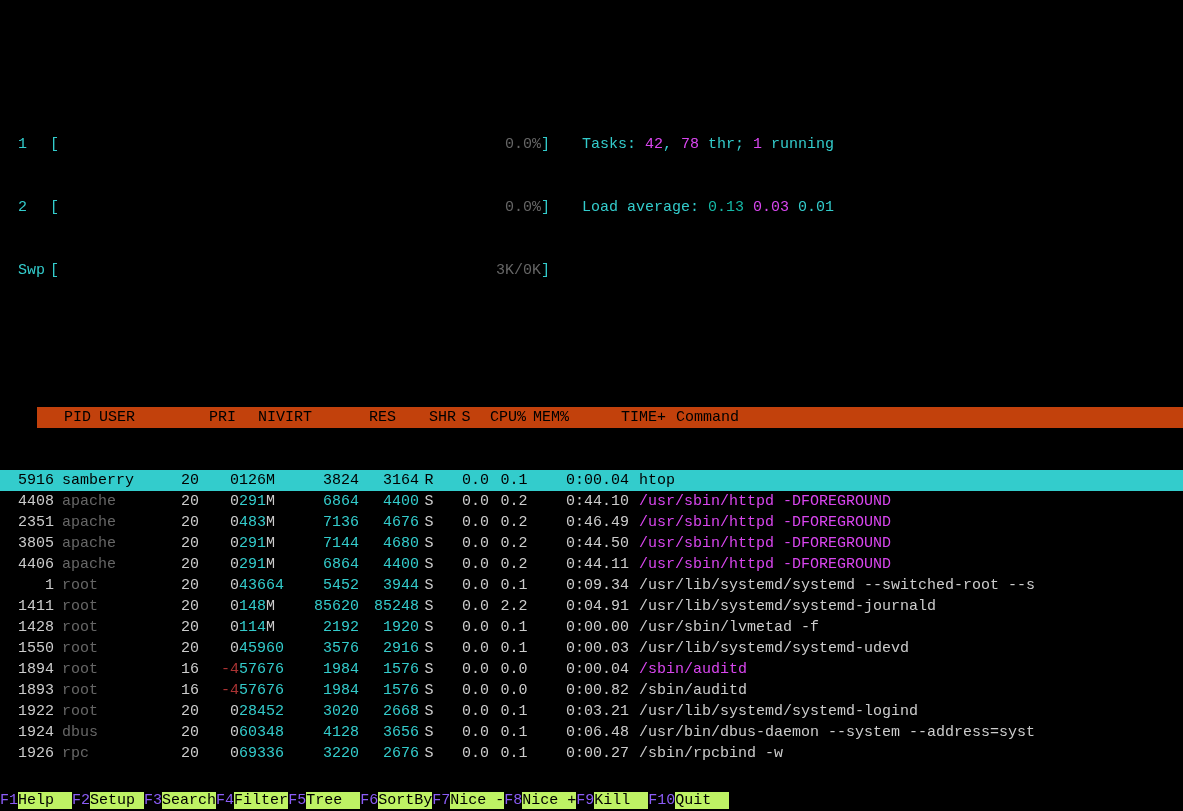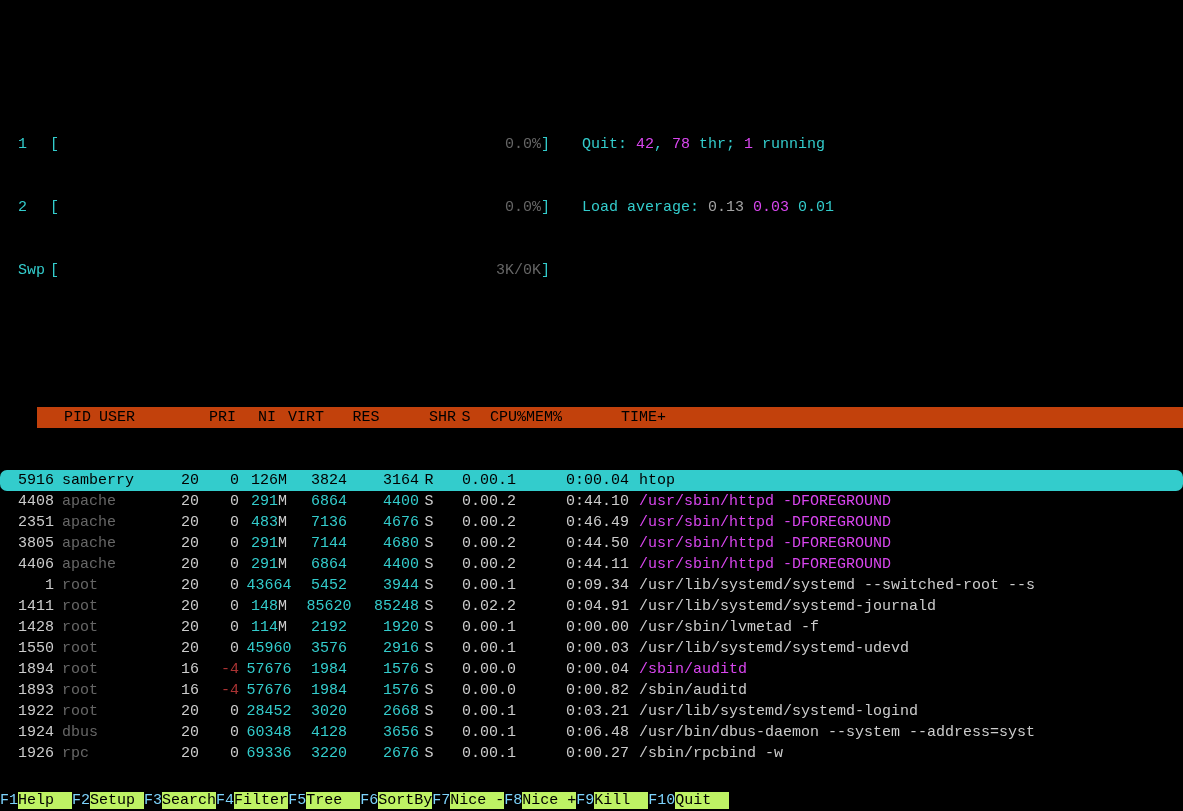--- a/index.html
+++ b/index.html
@@ -10,71 +10,70 @@
     font-size: 15px;
     line-height: 21px;
     width: 1183px;
     height: 811px;
     overflow: hidden;
     white-space: pre;
   }
   .cyan { color: #33cccc; }
   .green { color: #d946ef; }
   .dim { color: #666; }
-  .white { color: #a3a3a3; }
+  .white { color: #14b8a6; }
   .red { color: #aa3333; }
   .header-row {
     background: #c2410c;
     color: #000;
     margin-left: 37px;
   }
   .selected-row {
     background: #33cccc;
     color: #000;
-    border-radius: 7px;
   }
   .fkey-bar {
     position: absolute;
     bottom: 0;
     left: 0;
     display: flex;
   }
-  .fkey-label { color: #7dd3fc; }
+  .fkey-label { color: #8b5cf6; }
   .fkey-action {
     background: #bef264;
     color: #000;
   }
   .row { display: flex; }
   .col-pid { width: 54px; text-align: right; }
   .col-user { width: 90px; padding-left: 8px; }
   .col-pri { width: 55px; text-align: right; }
   .col-ni { width: 40px; text-align: right; }
-  .col-virt { width: 60px; text-align: center; }
-  .col-res { width: 60px; text-align: center; }
+  .col-virt { width: 60px; text-align: left; }
+  .col-res { width: 60px; text-align: right; }
   .col-shr { width: 60px; text-align: right; }
   .col-s { width: 20px; text-align: center; }
   .col-cpu { width: 50px; text-align: right; }
-  .col-mem { width: 50px; text-align: left; }
+  .col-mem { width: 50px; text-align: center; }
   .col-time { width: 90px; text-align: right; }
   .col-cmd { flex: 1; padding-left: 10px; overflow: hidden; }
   .meter-line { display: flex; padding-left: 18px; }
   .meter-label { width: 32px; }
   .meter-bar { width: 500px; }
   .stats { padding-left: 32px; }
 </style>
 </head>
 <body>
 
 
 
 <div style="padding-top:8px;">
   <div class="meter-line">
     <span class="cyan meter-label">1</span>
     <span class="meter-bar"><span class="cyan">[</span><span style="float:right"><span class="dim">0.0%</span><span class="cyan">]</span></span></span>
-    <span class="stats"><span class="cyan">Quit: </span><span class="green">42</span><span class="cyan">, </span><span class="green">78</span><span class="cyan"> thr; </span><span class="green">1</span><span class="cyan"> running</span></span>
+    <span class="stats"><span class="cyan">Tasks: </span><span class="green">42</span><span class="cyan">, </span><span class="green">78</span><span class="cyan"> thr; </span><span class="green">1</span><span class="cyan"> running</span></span>
   </div>
   <div class="meter-line">
     <span class="cyan meter-label">2</span>
     <span class="meter-bar"><span class="cyan">[</span><span style="float:right"><span class="dim">0.0%</span><span class="cyan">]</span></span></span>
     <span class="stats"><span class="cyan">Load average: </span><span class="white">0.13</span> <span class="green">0.03</span> <span class="cyan">0.01</span></span>
   </div>
   <div class="meter-line">
     <span class="cyan meter-label">Swp</span>
     <span class="meter-bar"><span class="cyan">[</span><span style="float:right"><span class="dim">3K/0K</span><span class="cyan">]</span></span></span>
   </div>
@@ -87,20 +86,21 @@
   <span class="col-user">USER</span>
   <span class="col-pri">PRI</span>
   <span class="col-ni">NI</span>
   <span class="col-virt">VIRT</span>
   <span class="col-res">RES</span>
   <span class="col-shr">SHR</span>
   <span class="col-s">S</span>
   <span class="col-cpu">CPU%</span>
   <span class="col-mem">MEM%</span>
   <span class="col-time">TIME+</span>
+  <span class="col-cmd">Command</span>
 </div>
 
 <div id="proc-list"><div class="row selected-row"><span class="col-pid">5916</span><span class="col-user ">samberry</span><span class="col-pri">20</span><span class="col-ni ">0</span><span class="col-virt">126M</span><span class="col-res">3824</span><span class="col-shr">3164</span><span class="col-s">R</span><span class="col-cpu">0.0</span><span class="col-mem">0.1</span><span class="col-time">0:00.04</span><span class="col-cmd ">htop</span></div><div class="row"><span class="col-pid">4408</span><span class="col-user dim">apache</span><span class="col-pri">20</span><span class="col-ni ">0</span><span class="col-virt"><span class="cyan">291</span>M</span><span class="col-res"><span class="cyan">6864</span></span><span class="col-shr"><span class="cyan">4400</span></span><span class="col-s">S</span><span class="col-cpu">0.0</span><span class="col-mem">0.2</span><span class="col-time">0:44.10</span><span class="col-cmd green">/usr/sbin/httpd -DFOREGROUND</span></div><div class="row"><span class="col-pid">2351</span><span class="col-user dim">apache</span><span class="col-pri">20</span><span class="col-ni ">0</span><span class="col-virt"><span class="cyan">483</span>M</span><span class="col-res"><span class="cyan">7136</span></span><span class="col-shr"><span class="cyan">4676</span></span><span class="col-s">S</span><span class="col-cpu">0.0</span><span class="col-mem">0.2</span><span class="col-time">0:46.49</span><span class="col-cmd green">/usr/sbin/httpd -DFOREGROUND</span></div><div class="row"><span class="col-pid">3805</span><span class="col-user dim">apache</span><span class="col-pri">20</span><span class="col-ni ">0</span><span class="col-virt"><span class="cyan">291</span>M</span><span class="col-res"><span class="cyan">7144</span></span><span class="col-shr"><span class="cyan">4680</span></span><span class="col-s">S</span><span class="col-cpu">0.0</span><span class="col-mem">0.2</span><span class="col-time">0:44.50</span><span class="col-cmd green">/usr/sbin/httpd -DFOREGROUND</span></div><div class="row"><span class="col-pid">4406</span><span class="col-user dim">apache</span><span class="col-pri">20</span><span class="col-ni ">0</span><span class="col-virt"><span class="cyan">291</span>M</span><span class="col-res"><span class="cyan">6864</span></span><span class="col-shr"><span class="cyan">4400</span></span><span class="col-s">S</span><span class="col-cpu">0.0</span><span class="col-mem">0.2</span><span class="col-time">0:44.11</span><span class="col-cmd green">/usr/sbin/httpd -DFOREGROUND</span></div><div class="row"><span class="col-pid">1</span><span class="col-user dim">root</span><span class="col-pri">20</span><span class="col-ni ">0</span><span class="col-virt"><span class="cyan">43664</span></span><span class="col-res"><span class="cyan">5452</span></span><span class="col-shr"><span class="cyan">3944</span></span><span class="col-s">S</span><span class="col-cpu">0.0</span><span class="col-mem">0.1</span><span class="col-time">0:09.34</span><span class="col-cmd ">/usr/lib/systemd/systemd --switched-root --s</span></div><div class="row"><span class="col-pid">1411</span><span class="col-user dim">root</span><span class="col-pri">20</span><span class="col-ni ">0</span><span class="col-virt"><span class="cyan">148</span>M</span><span class="col-res"><span class="cyan">85620</span></span><span class="col-shr"><span class="cyan">85248</span></span><span class="col-s">S</span><span class="col-cpu">0.0</span><span class="col-mem">2.2</span><span class="col-time">0:04.91</span><span class="col-cmd ">/usr/lib/systemd/systemd-journald</span></div><div class="row"><span class="col-pid">1428</span><span class="col-user dim">root</span><span class="col-pri">20</span><span class="col-ni ">0</span><span class="col-virt"><span class="cyan">114</span>M</span><span class="col-res"><span class="cyan">2192</span></span><span class="col-shr"><span class="cyan">1920</span></span><span class="col-s">S</span><span class="col-cpu">0.0</span><span class="col-mem">0.1</span><span class="col-time">0:00.00</span><span class="col-cmd ">/usr/sbin/lvmetad -f</span></div><div class="row"><span class="col-pid">1550</span><span class="col-user dim">root</span><span class="col-pri">20</span><span class="col-ni ">0</span><span class="col-virt"><span class="cyan">45960</span></span><span class="col-res"><span class="cyan">3576</span></span><span class="col-shr"><span class="cyan">2916</span></span><span class="col-s">S</span><span class="col-cpu">0.0</span><span class="col-mem">0.1</span><span class="col-time">0:00.03</span><span class="col-cmd ">/usr/lib/systemd/systemd-udevd</span></div><div class="row"><span class="col-pid">1894</span><span class="col-user dim">root</span><span class="col-pri">16</span><span class="col-ni red">-4</span><span class="col-virt"><span class="cyan">57676</span></span><span class="col-res"><span class="cyan">1984</span></span><span class="col-shr"><span class="cyan">1576</span></span><span class="col-s">S</span><span class="col-cpu">0.0</span><span class="col-mem">0.0</span><span class="col-time">0:00.04</span><span class="col-cmd green">/sbin/auditd</span></div><div class="row"><span class="col-pid">1893</span><span class="col-user dim">root</span><span class="col-pri">16</span><span class="col-ni red">-4</span><span class="col-virt"><span class="cyan">57676</span></span><span class="col-res"><span class="cyan">1984</span></span><span class="col-shr"><span class="cyan">1576</span></span><span class="col-s">S</span><span class="col-cpu">0.0</span><span class="col-mem">0.0</span><span class="col-time">0:00.82</span><span class="col-cmd ">/sbin/auditd</span></div><div class="row"><span class="col-pid">1922</span><span class="col-user dim">root</span><span class="col-pri">20</span><span class="col-ni ">0</span><span class="col-virt"><span class="cyan">28452</span></span><span class="col-res"><span class="cyan">3020</span></span><span class="col-shr"><span class="cyan">2668</span></span><span class="col-s">S</span><span class="col-cpu">0.0</span><span class="col-mem">0.1</span><span class="col-time">0:03.21</span><span class="col-cmd ">/usr/lib/systemd/systemd-logind</span></div><div class="row"><span class="col-pid">1924</span><span class="col-user dim">dbus</span><span class="col-pri">20</span><span class="col-ni ">0</span><span class="col-virt"><span class="cyan">60348</span></span><span class="col-res"><span class="cyan">4128</span></span><span class="col-shr"><span class="cyan">3656</span></span><span class="col-s">S</span><span class="col-cpu">0.0</span><span class="col-mem">0.1</span><span class="col-time">0:06.48</span><span class="col-cmd ">/usr/bin/dbus-daemon --system --address=syst</span></div><div class="row"><span class="col-pid">1926</span><span class="col-user dim">rpc</span><span class="col-pri">20</span><span class="col-ni ">0</span><span class="col-virt"><span class="cyan">69336</span></span><span class="col-res"><span class="cyan">3220</span></span><span class="col-shr"><span class="cyan">2676</span></span><span class="col-s">S</span><span class="col-cpu">0.0</span><span class="col-mem">0.1</span><span class="col-time">0:00.27</span><span class="col-cmd ">/sbin/rpcbind -w</span></div></div>
 
 <div class="fkey-bar" id="fkey-bar"><span><span class="fkey-label">F1</span><span class="fkey-action">Help  </span></span><span><span class="fkey-label">F2</span><span class="fkey-action">Setup </span></span><span><span class="fkey-label">F3</span><span class="fkey-action">Search</span></span><span><span class="fkey-label">F4</span><span class="fkey-action">Filter</span></span><span><span class="fkey-label">F5</span><span class="fkey-action">Tree  </span></span><span><span class="fkey-label">F6</span><span class="fkey-action">SortBy</span></span><span><span class="fkey-label">F7</span><span class="fkey-action">Nice -</span></span><span><span class="fkey-label">F8</span><span class="fkey-action">Nice +</span></span><span><span class="fkey-label">F9</span><span class="fkey-action">Kill  </span></span><span><span class="fkey-label">F10</span><span class="fkey-action">Quit  </span></span></div>
 
 
 
 
 </body></html>

